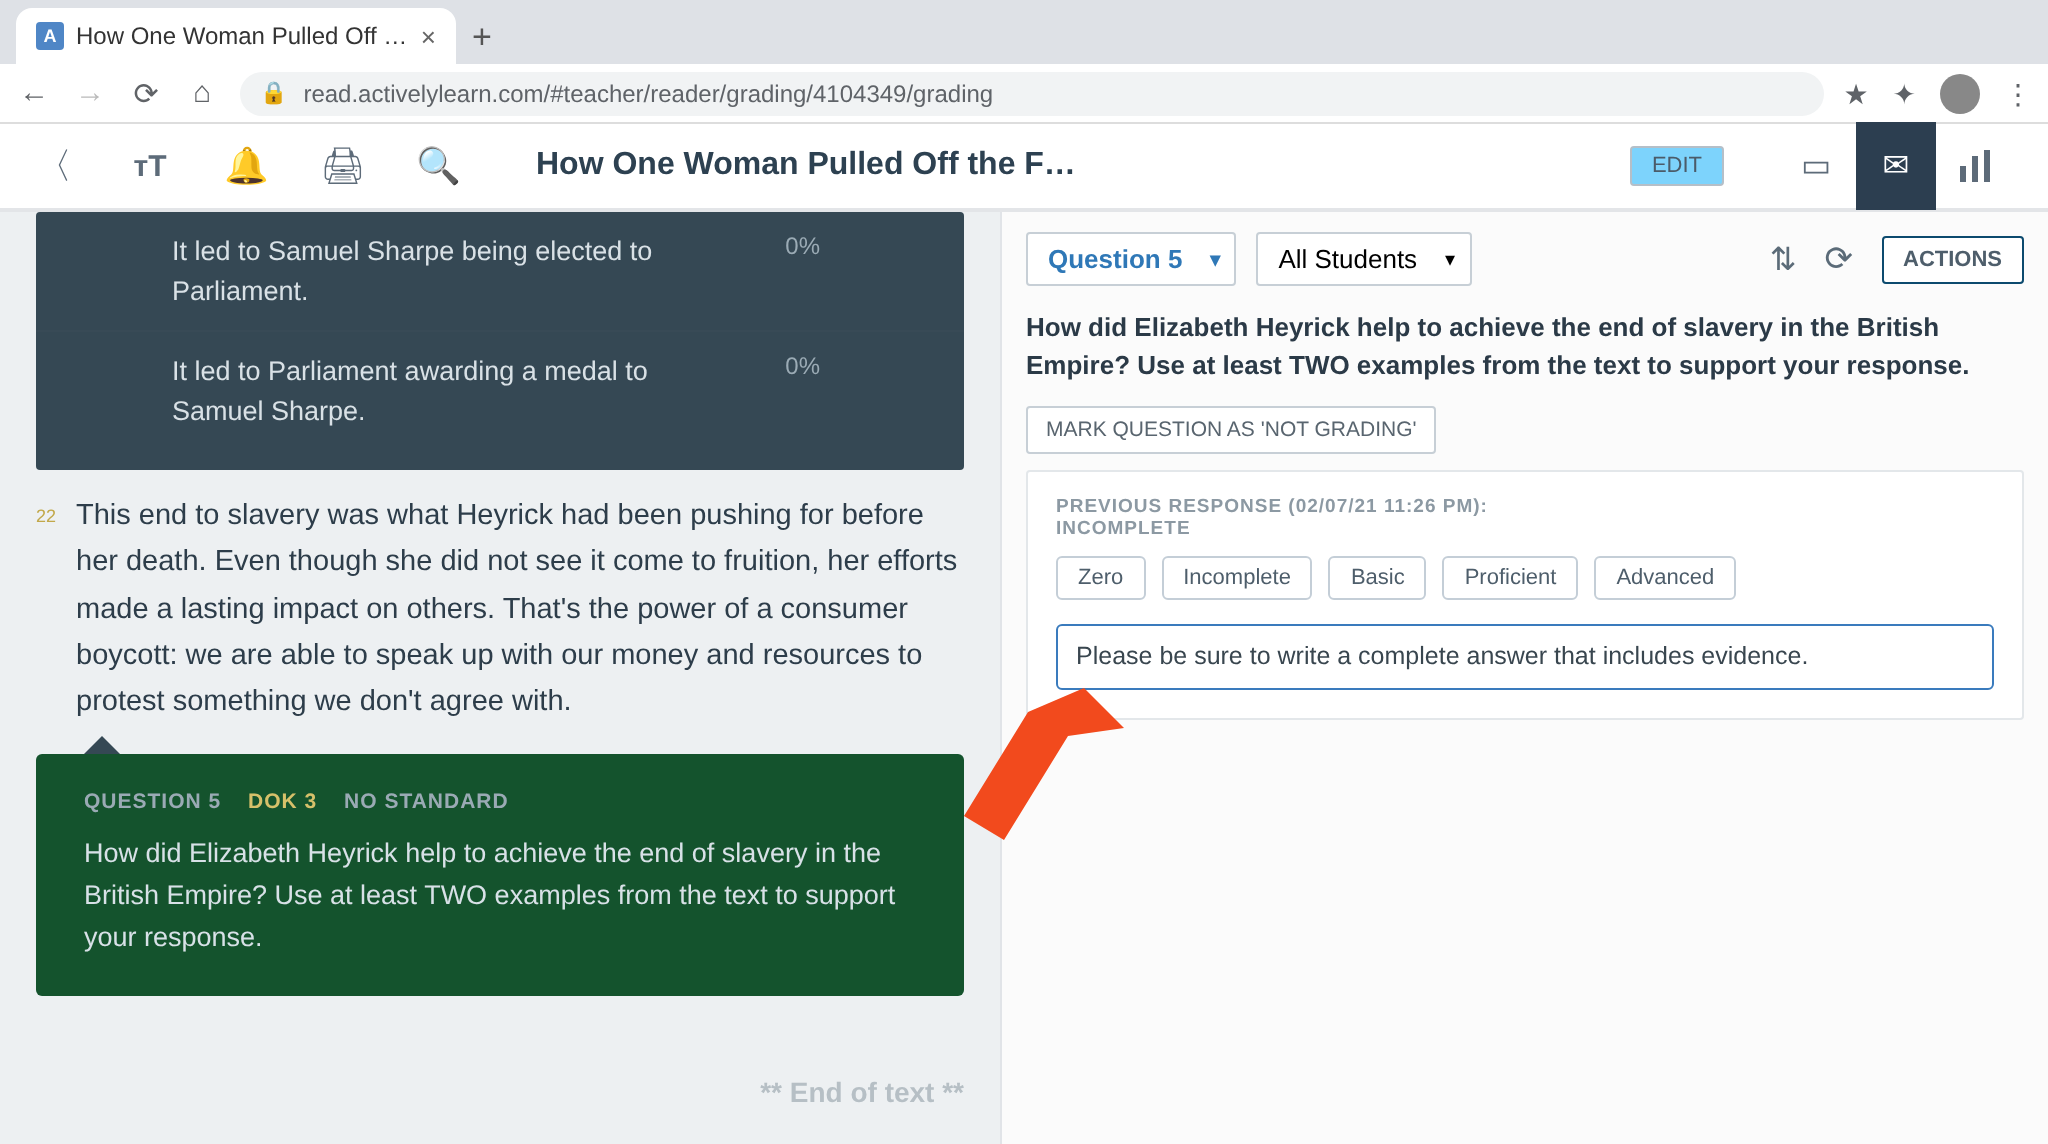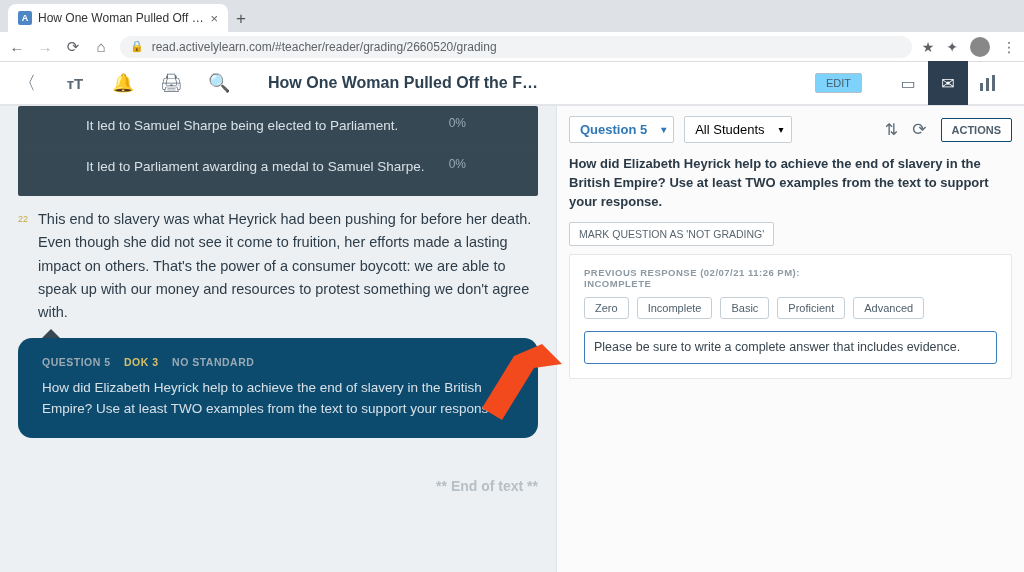--- a/index.html
+++ b/index.html
@@ -22,33 +22,33 @@
 
 .app-bar { height: 44px; background: #fff; border-bottom: 2px solid #e3e5e8; display: flex; align-items: center; padding: 0 16px; gap: 26px; }
 .app-ico { color: #5d6b79; font-size: 18px; width: 22px; text-align: center; }
 .app-title { font-size: 16px; font-weight: 700; color: #2d4151; flex: 1; margin-left: 12px; }
 .edit-btn { font-size: 11px; padding: 3px 10px; border: 1px solid #b5bfc8; color: #4b5b69; background: #7dd3fc; border-radius: 2px; }
 .rt-tools { display: flex; align-items: center; gap: 0; margin-left: auto; }
 .rt-tool { width: 40px; height: 44px; display: flex; align-items: center; justify-content: center; color: #5d6b79; }
 .rt-tool.active { background: #2c3e50; color: #fff; }
 
 .split { display: flex; height: calc(572px - 32px - 30px - 44px); }
-.left { width: 556px; background: #edf0f2; overflow: hidden; padding: 0 18px 12px; }
+.left { width: 500px; background: #edf0f2; overflow: hidden; padding: 0 18px 12px; }
 .right { flex: 1; background: #fbfbfb; border-left: 1px solid #e1e4e8; padding: 10px 12px; position: relative; }
 
 .quiz-card { background: #354854; border-radius: 2px; color: #d9e1e6; padding: 0 0 10px; margin-bottom: 12px; }
 .quiz-row { display: flex; justify-content: space-between; padding: 10px 72px 10px 68px; font-size: 13.5px; }
 .quiz-row + .quiz-row { border-top: 1px solid #46565f33; }
 .quiz-ans { flex: 1; line-height: 1.45; }
 .quiz-pct { color: #9babb5; font-size: 12px; padding-left: 20px; }
 
 .para { display: flex; gap: 8px; font-size: 14.5px; line-height: 1.6; color: #2d3d4a; font-family: Georgia, serif; }
 .para-num { font-size: 9px; color: #c2a84a; min-width: 12px; padding-top: 4px; }
 
-.q-card { background: #0c4a6e; border-radius: 14px; padding: 18px 24px; color: #d8e1e7; margin-top: 14px; position: relative; }
+.q-card { background: #14532d; border-radius: 3px; padding: 18px 24px; color: #d8e1e7; margin-top: 14px; position: relative; }
 .q-card::before { content: ""; position: absolute; top: -9px; left: 24px; border: 9px solid transparent; border-bottom-color: #354854; border-top: 0; }
 .q-meta { font-size: 10.5px; letter-spacing: .5px; color: #9aaab4; margin-bottom: 10px; font-weight: 600; }
 .q-meta span:nth-child(2){ color: #d6c06a; margin: 0 10px; }
 .q-text { font-size: 13.5px; line-height: 1.55; }
 
 .end-text { text-align: right; color: #b6bfc5; font-weight: 700; font-size: 14px; padding: 40px 0 10px; }
 
 .r-top { display: flex; align-items: center; gap: 10px; margin-bottom: 12px; }
 .sel { border: 1px solid #c7cfd6; border-radius: 2px; font-size: 13px; padding: 5px 26px 5px 10px; background: #fff; position: relative; }
 .sel.blue { color: #2f78b7; font-weight: 600; }
@@ -85,21 +85,21 @@
   <div class="new-tab">+</div>
 </div>
 
 <div class="chrome-url">
   <div class="nav-btn">←</div>
   <div class="nav-btn dim">→</div>
   <div class="nav-btn">⟳</div>
   <div class="nav-btn">⌂</div>
   <div class="urlbar">
     <span class="lock">🔒</span>
-    <span>read.activelylearn.com/#teacher/reader/grading/2660520/grading</span>
+    <span>read.activelylearn.com/#teacher/reader/grading/4104349/grading</span>
   </div>
   <div class="rt-icons">
     <span>★</span>
     <span>✦</span>
     <div class="avatar"></div>
     <span>⋮</span>
   </div>
 </div>
 
 <div class="app-bar">

